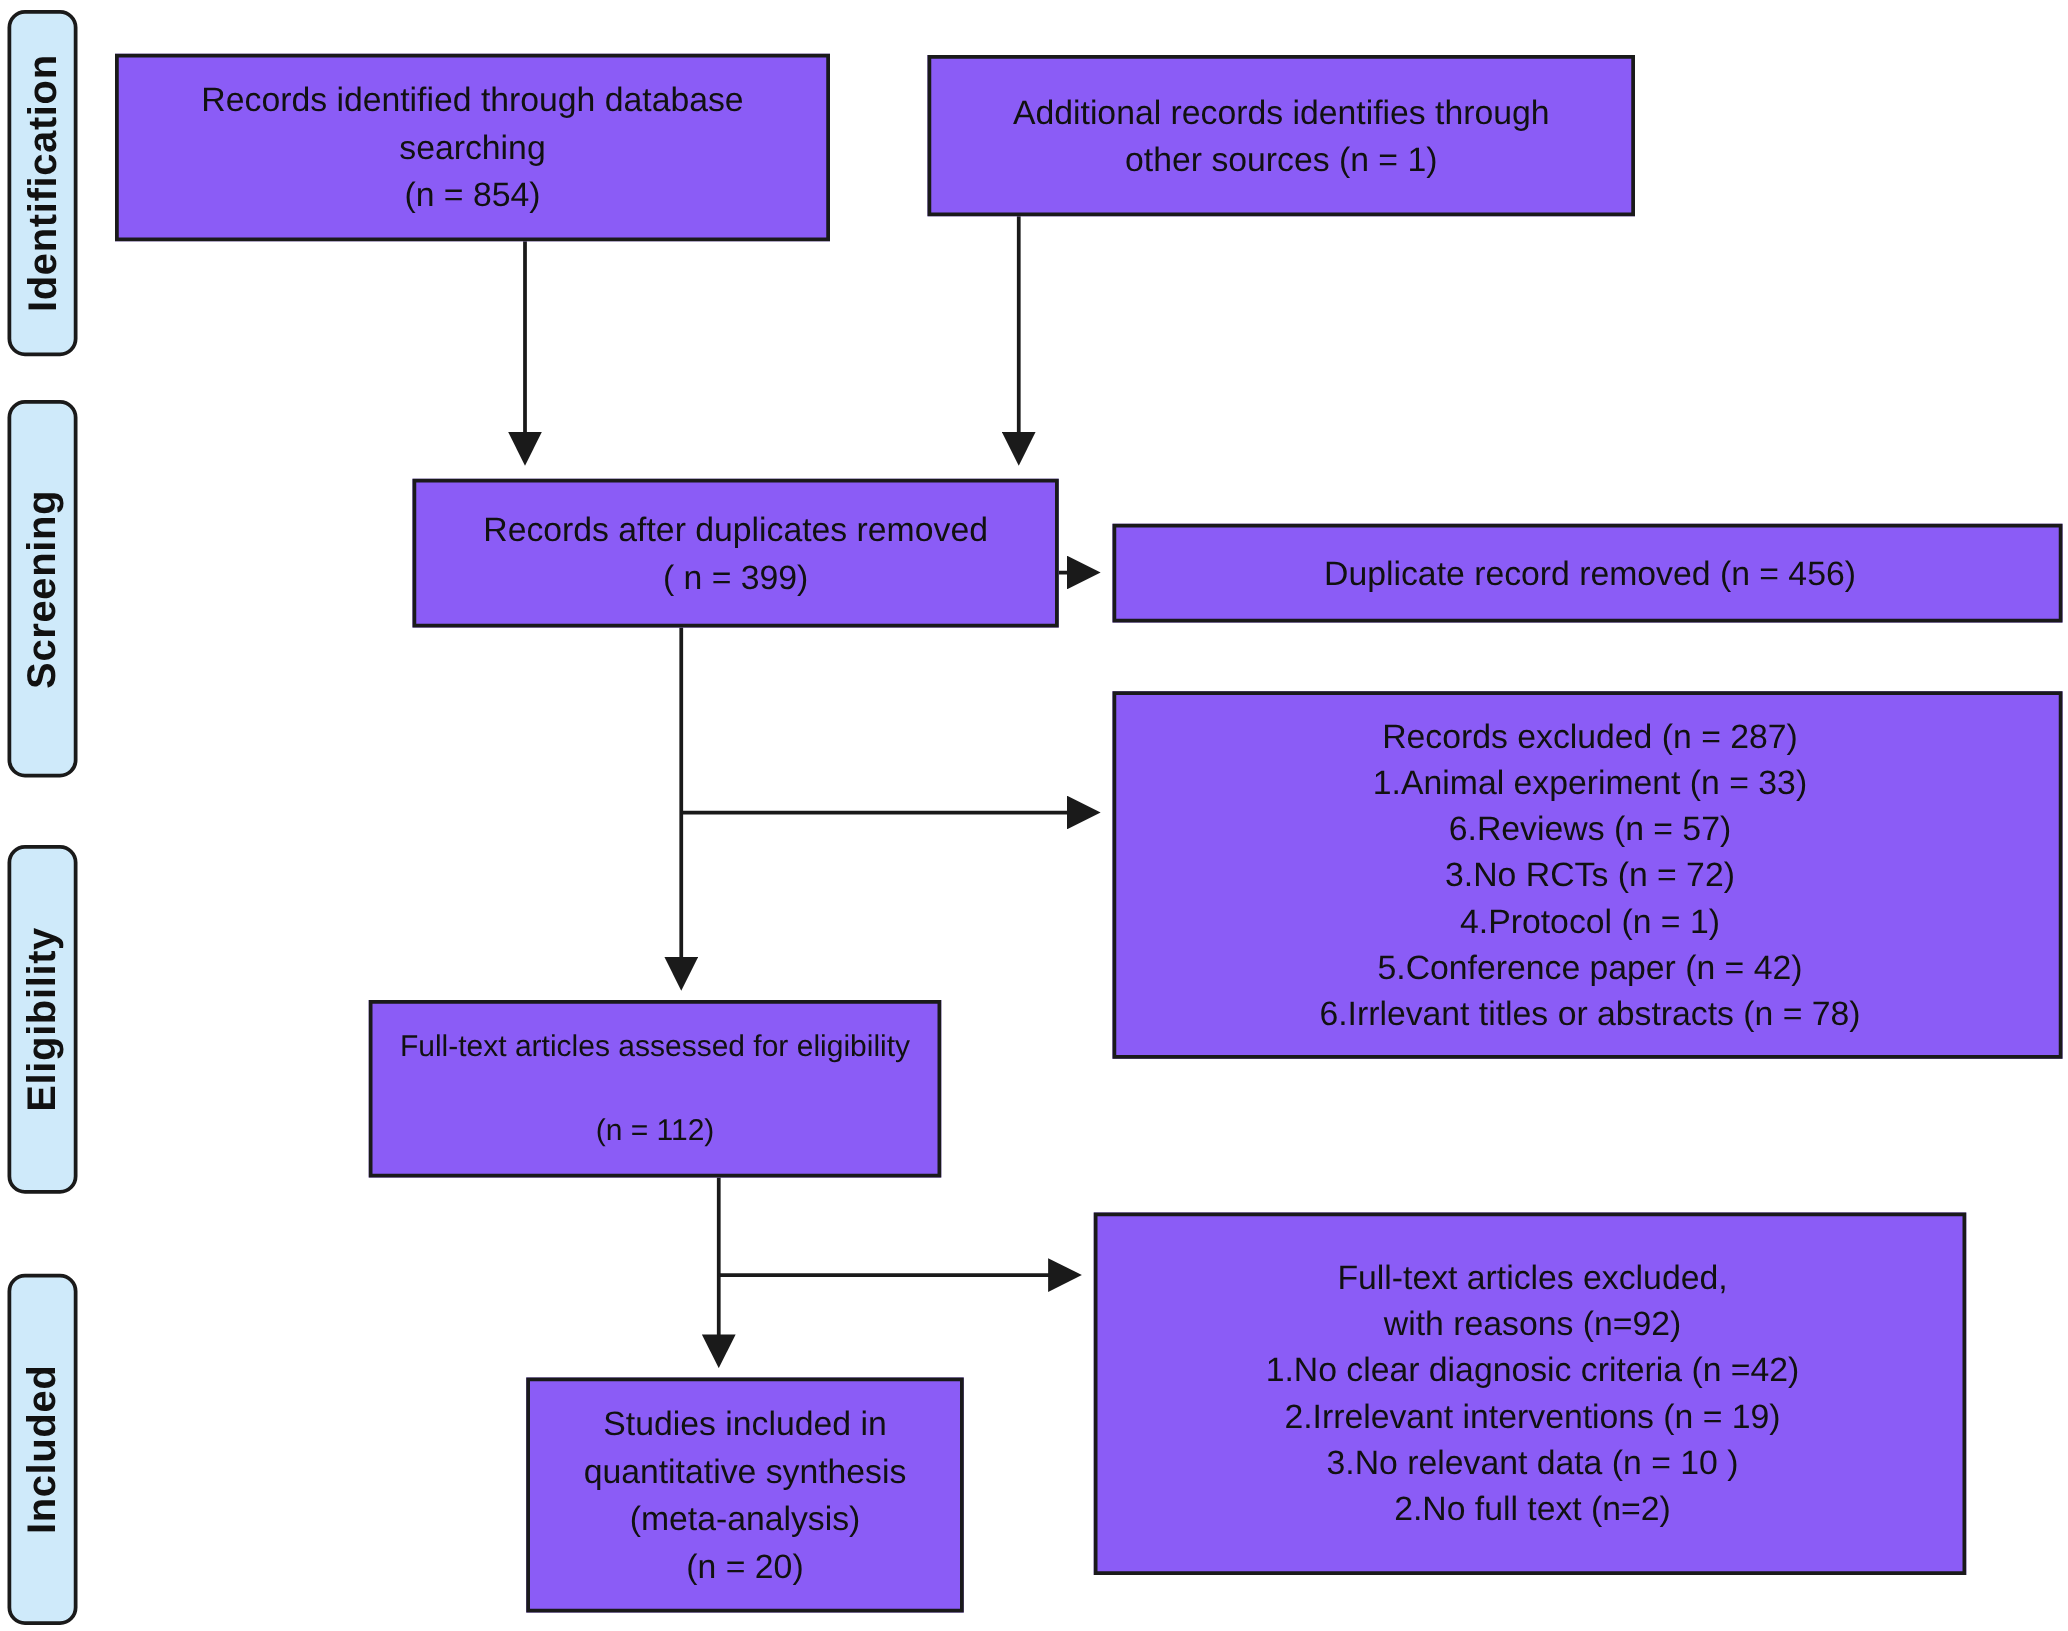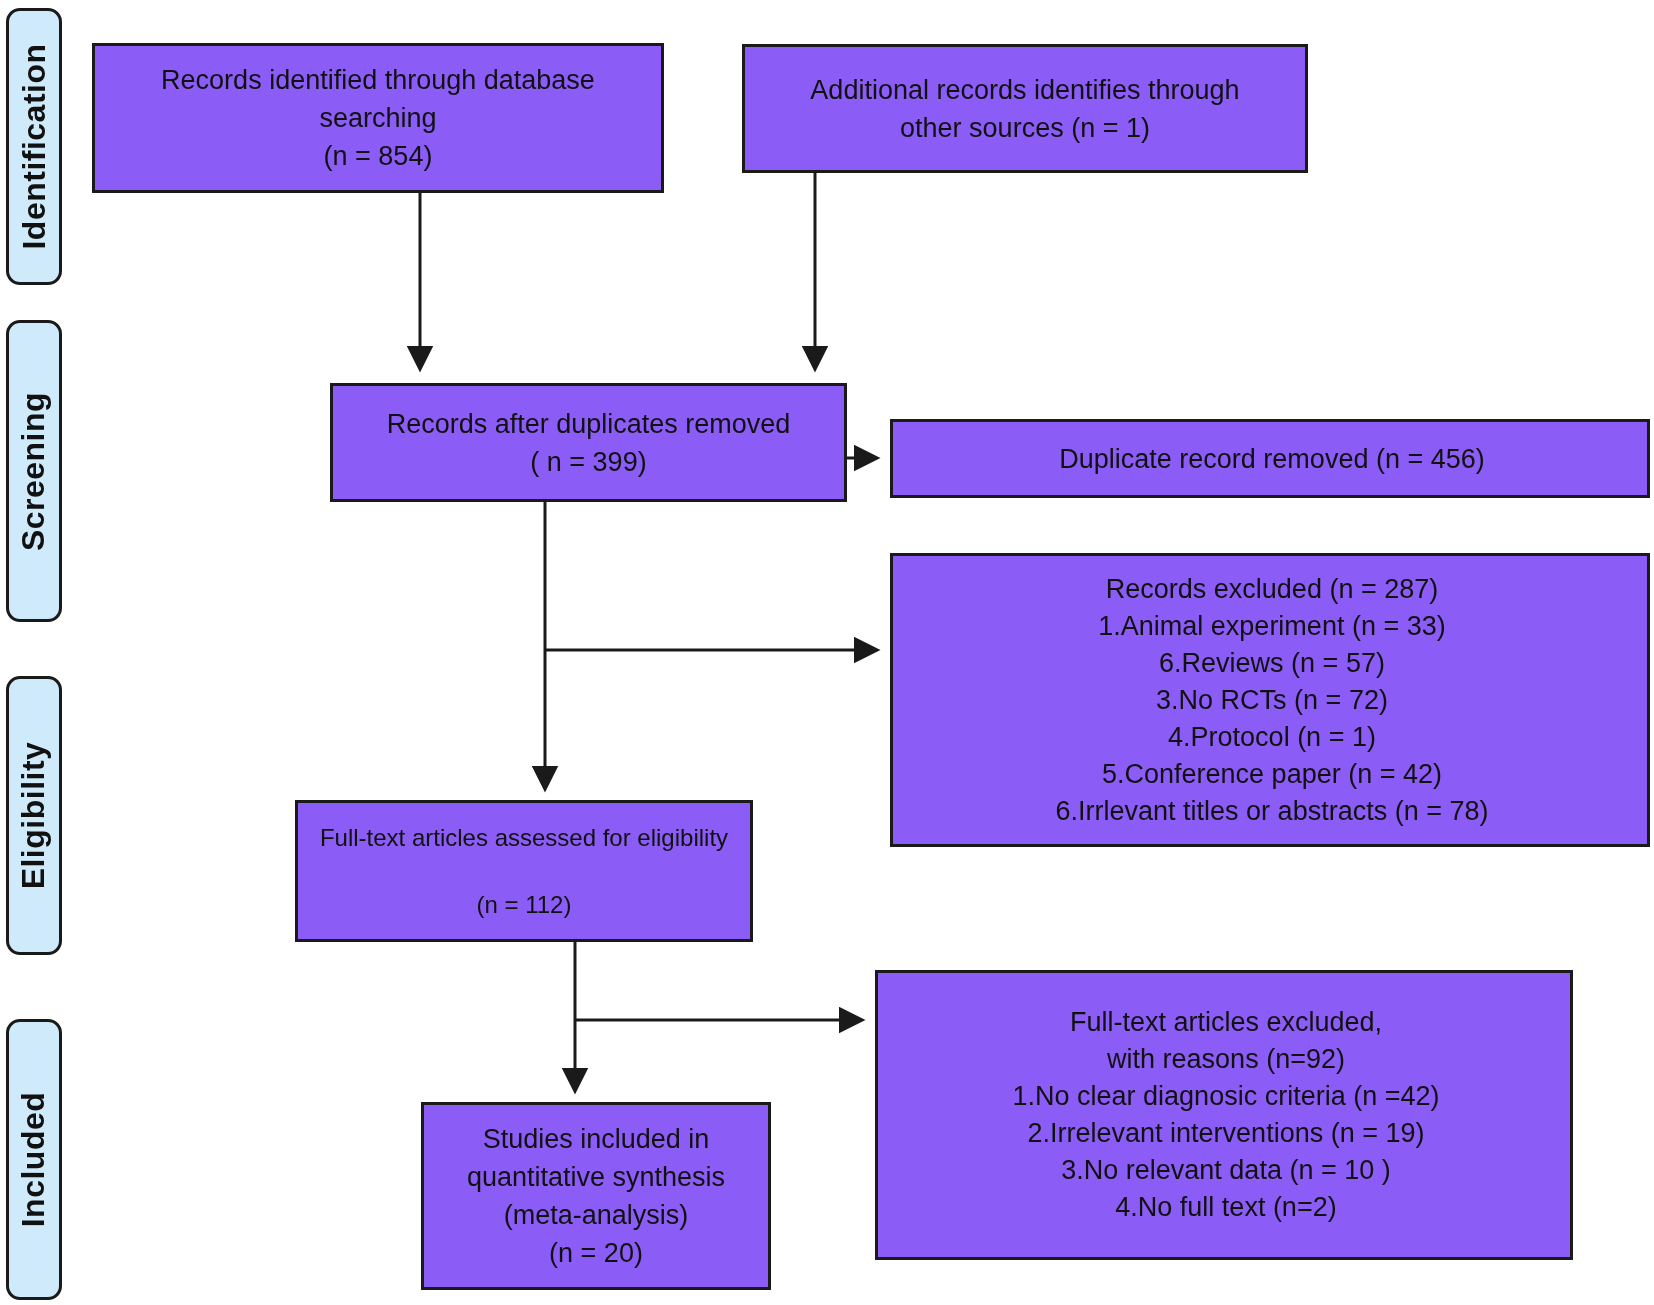--- a/index.html
+++ b/index.html
@@ -93,21 +93,21 @@
     <div class="tline">Full-text articles assessed for eligibility</div>
     <div class="tline">(n = 112)</div>
   </div>
 
   <div class="node left" style="left:875px; top:970px; width:698px; height:290px; line-height:37px;">
     <div class="tline">Full-text articles excluded,</div>
     <div class="tline">with reasons (n=92)</div>
     <div class="tline">1.No clear diagnosic criteria (n =42)</div>
     <div class="tline">2.Irrelevant interventions (n = 19)</div>
     <div class="tline">3.No relevant data (n = 10 )</div>
-    <div class="tline">4.No full text (n=2)</div>
+    <div class="tline">2.No full text (n=2)</div>
   </div>
 
   <div class="node center" style="left:421px; top:1102px; width:350px; height:188px;">
     <div class="tline">Studies included in</div>
     <div class="tline">quantitative synthesis</div>
     <div class="tline">(meta-analysis)</div>
     <div class="tline">(n = 20)</div>
   </div>
 
 </div>

